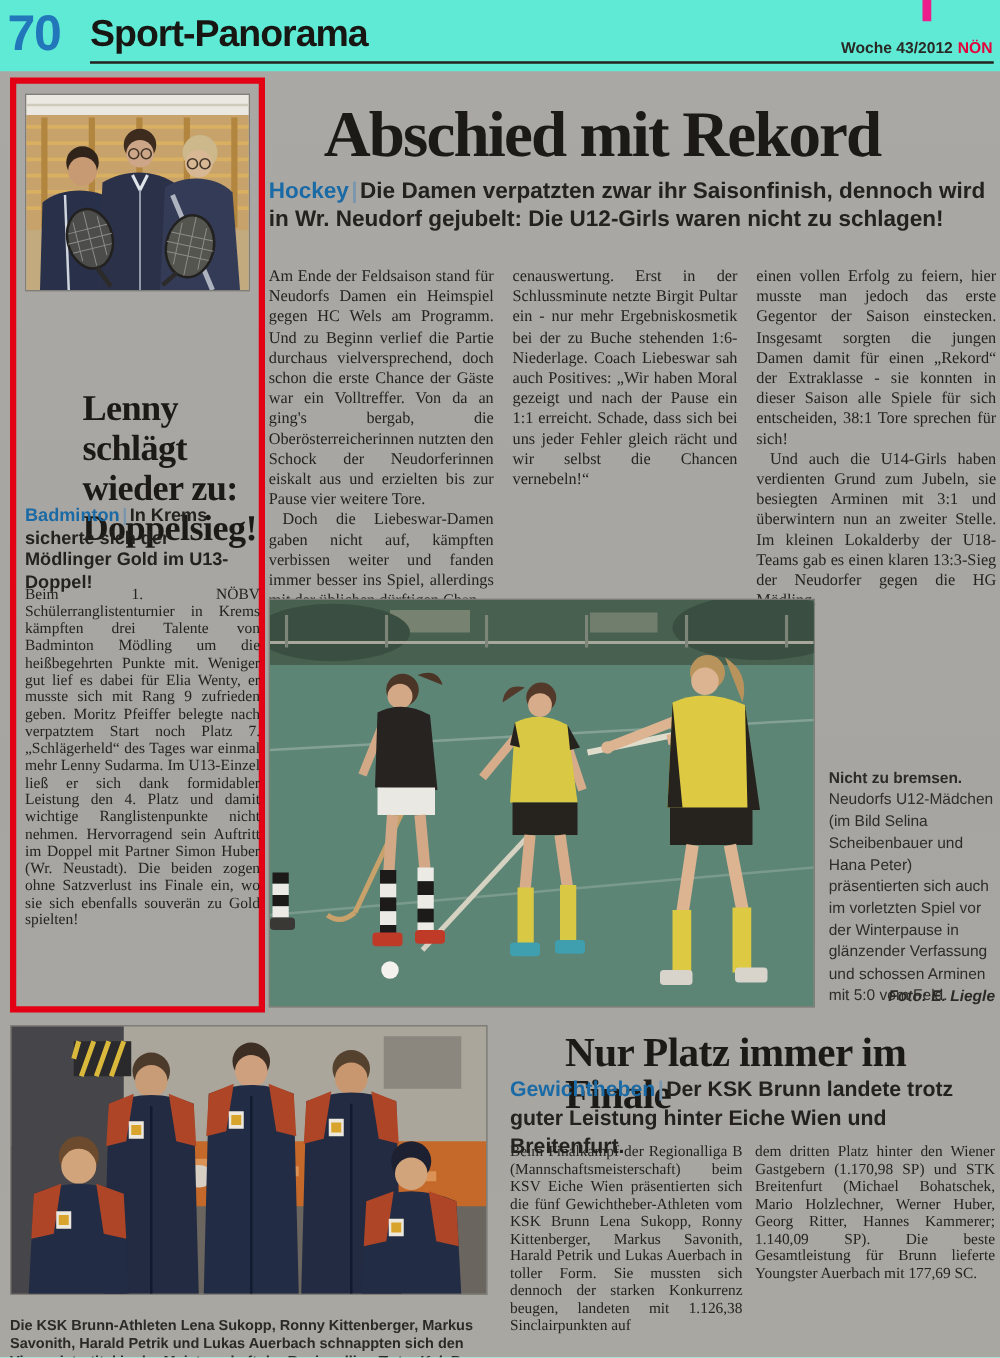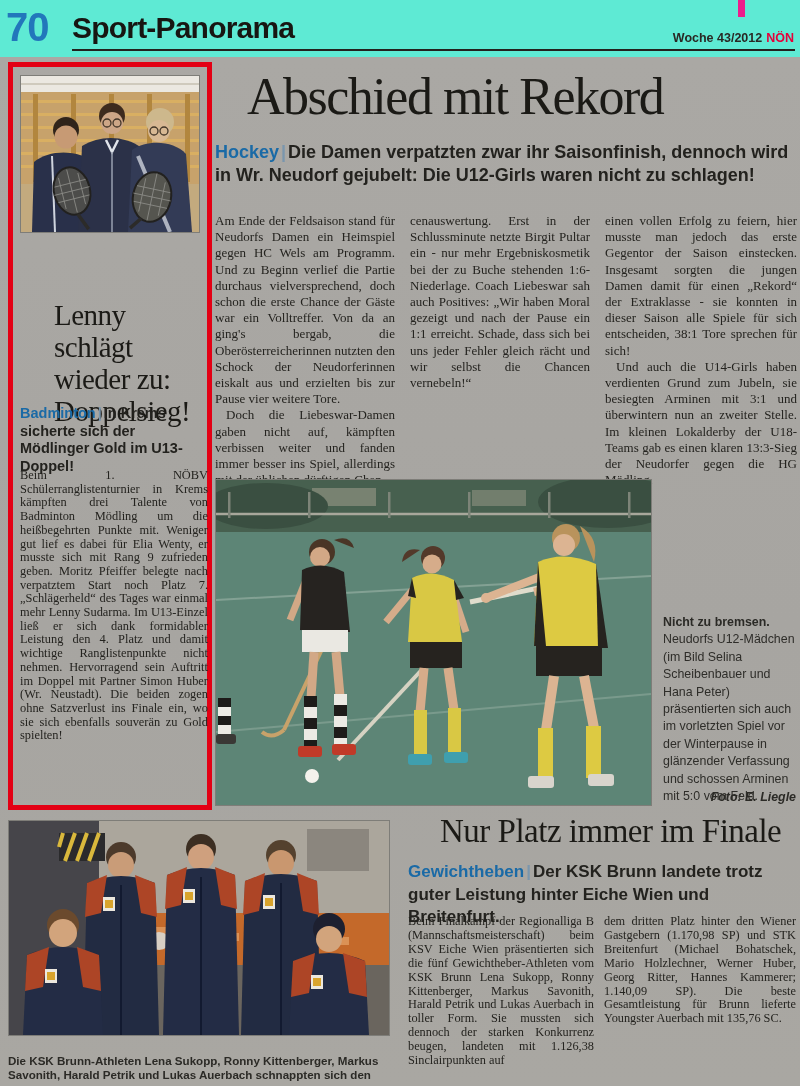--- a/index.html
+++ b/index.html
@@ -19,21 +19,21 @@
   
   .newsprint { position:absolute; left:0; top:57px; width:800px; height:1029px;
                background:linear-gradient(180deg,#aaa8a4 0%,#a7a5a1 55%,#a9a7a2 100%); }
   .newsprint * { box-sizing:border-box; }
 
   .serifbody { font-family:"Liberation Serif","DejaVu Serif",serif; color:#24231f;
                text-align:justify; }
   .serifbody p { margin:0; }
   .indent { text-indent:11px; }
 
-  .headline { font-family:"Liberation Serif","DejaVu Serif",serif; font-weight:400; color:#1b1a16; margin:0;padding-left:34px; }
+  .headline { font-family:"Liberation Serif","DejaVu Serif",serif; font-weight:700; color:#1b1a16; margin:12px;padding-left:34px; }
   .kicker { color:#1a6aa6; }
   .sep    { color:#7a96ad; padding:0 2px; }
   .subhead { font-weight:700; color:#23221e; margin:0; }
   .caption { font-weight:700; color:#2b2a26; position:relative; }
   .credit  { font-style:italic; font-weight:700; }
   .credit-abs { position:absolute; right:0; bottom:0; font-style:italic; font-weight:700; }
   .photoframe { border:1px solid #7e7d78; background:#8f8e89; }
 
   
   .bad-box   { position:absolute; left:8px; top:5px; width:204px; height:748px;
@@ -338,17 +338,17 @@
     </p>
 
     <h2 class="headline wl-head">Nur Platz immer im Finale</h2>
     <p class="subhead wl-sub">
       <span class="kicker">Gewichtheben</span><span class="sep">|</span><span>Der KSK Brunn landete trotz guter Leistung hinter Eiche Wien und Breitenfurt.</span>
     </p>
     <div class="serifbody wl-col wl-col1">
       <p>Beim Finalkampf der Regionalliga B (Mannschaftsmeisterschaft) beim KSV Eiche Wien präsentierten sich die fünf Gewichtheber-Athleten vom KSK Brunn Lena Sukopp, Ronny Kittenberger, Markus Savonith, Harald Petrik und Lukas Auerbach in toller Form. Sie mussten sich dennoch der starken Konkurrenz beugen, landeten mit 1.126,38 Sinclairpunkten auf</p>
     </div>
     <div class="serifbody wl-col wl-col2">
-      <p>dem dritten Platz hinter den Wiener Gastgebern (1.170,98 SP) und STK Breitenfurt (Michael Bohatschek, Mario Holzlechner, Werner Huber, Georg Ritter, Hannes Kammerer; 1.140,09 SP). Die beste Gesamtleistung für Brunn lieferte Youngster Auerbach mit 135,76 SC.</p>
+      <p>dem dritten Platz hinter den Wiener Gastgebern (1.170,98 SP) und STK Breitenfurt (Michael Bohatschek, Mario Holzlechner, Werner Huber, Georg Ritter, Hannes Kammerer; 1.140,09 SP). Die beste Gesamtleistung für Brunn lieferte Youngster Auerbach mit 177,69 SC.</p>
     </div>
 
   </div>
 </div>
 
 </body></html>

